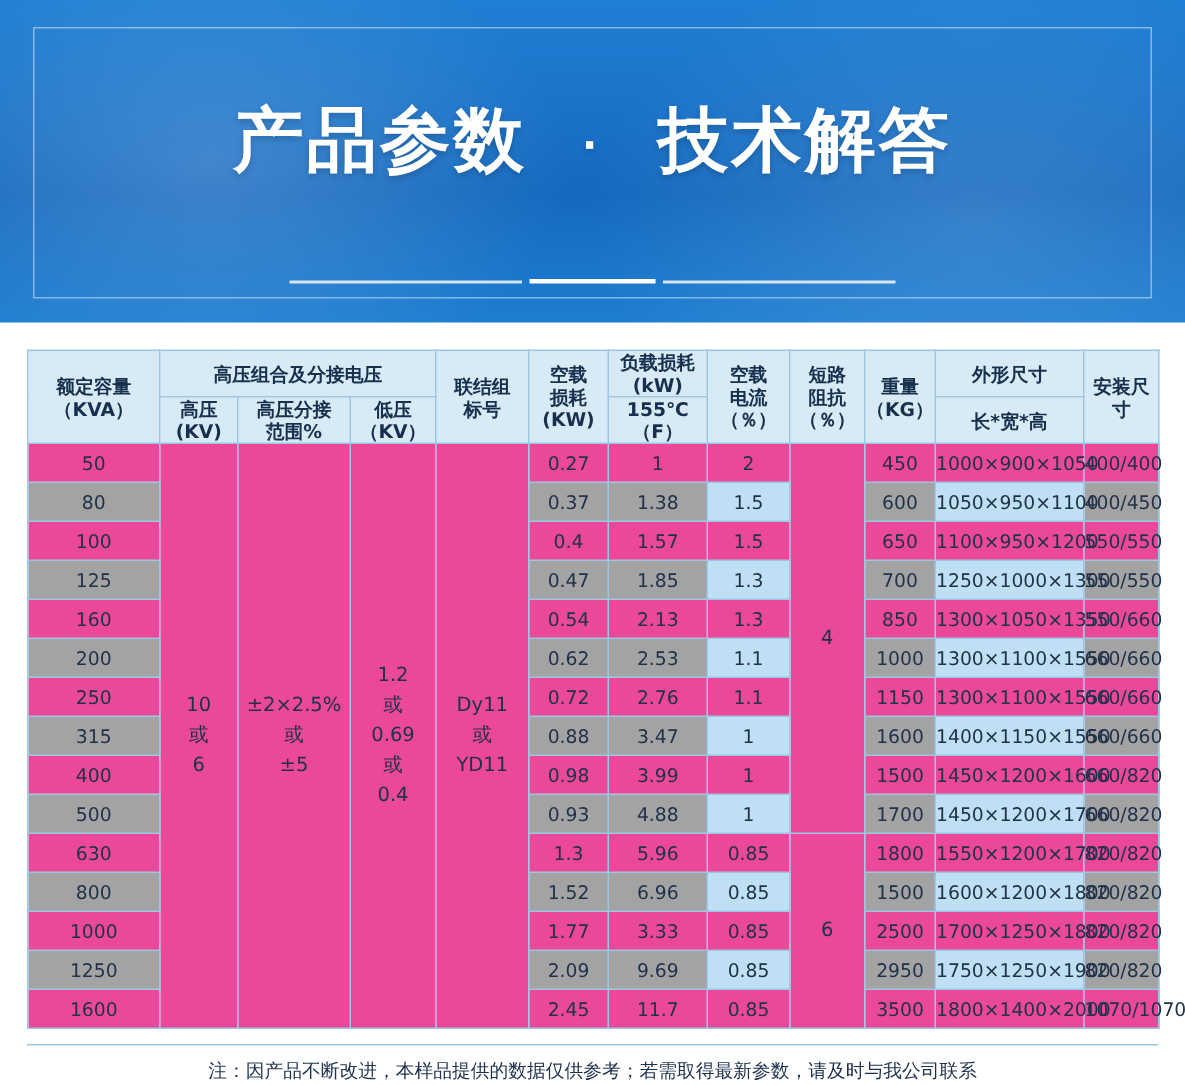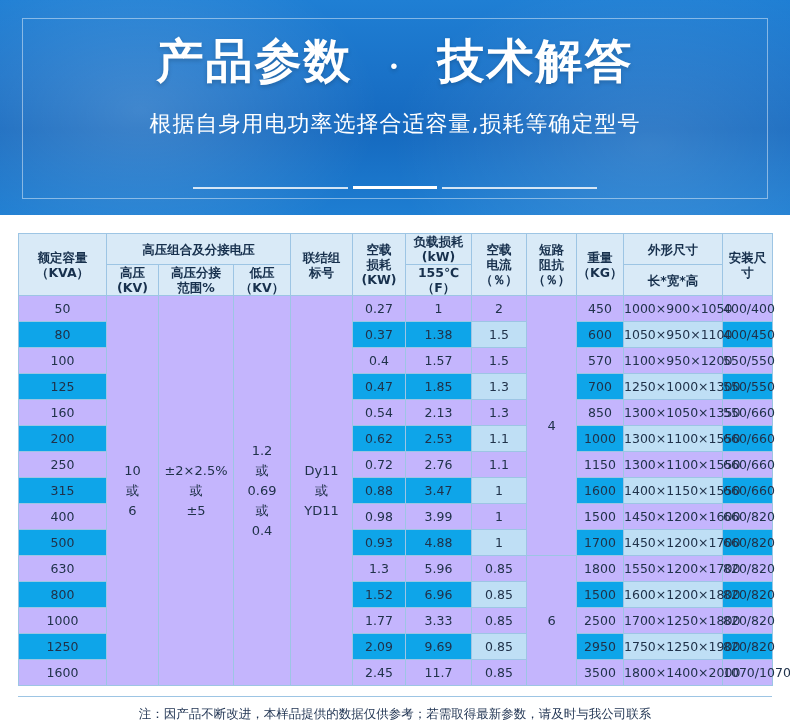--- a/index.html
+++ b/index.html
@@ -25,25 +25,25 @@
   .banner:after{
     content:"";position:absolute;right:-140px;bottom:-120px;width:560px;height:380px;
     background:radial-gradient(ellipse at center,rgba(255,255,255,.14) 0%,rgba(255,255,255,0) 65%);
   }
   .frame{
     position:absolute;left:22px;top:18px;right:22px;bottom:16px;
     border:1px solid rgba(255,255,255,.45);
   }
   .banner-inner{position:relative;z-index:3;text-align:center;}
   .ban-title{
-    margin:0;padding-top:32px;
+    margin:0;padding-top:64px;
     font-size:47px;line-height:58px;font-weight:bold;color:#ffffff;
     letter-spacing:2px;
     text-shadow:0 2px 4px rgba(0,0,0,.18);
-    font-family:Liberation Serif, serif;
+    font-family:Liberation Sans, sans-serif;
   }
   .ban-title .dot{font-size:34px;vertical-align:middle;padding:0 22px;}
   .ban-sub{
     margin:14px 0 0 0;
     font-size:22px;color:#ffffff;letter-spacing:1px;font-weight:normal;
     font-family:"DejaVu Sans","Liberation Sans",sans-serif;
   }
   .rule{
     position:absolute;left:0;right:0;bottom:26px;height:3px;z-index:3;
     display:flex;justify-content:center;align-items:center;
@@ -65,22 +65,22 @@
     padding:0;
     height:25px;
   }
   thead th{
     background:#d9eaf7;
     font-weight:bold;
     font-size:12.5px;
     line-height:15px;
     color:#17304d;
   }
-  .r-white{background:#c4b5fd;}
-  .r-blue{background:#0ea5e9;}
+  .r-white{background:#ec4899;}
+  .r-blue{background:#a3a3a3;}
   td.hl{background:#bfdff5;}
   .big-cell{font-size:13px;line-height:20px;}
   .foot{
     margin:10px 18px 0 18px;
     border-top:1px solid #9dc5e4;
     padding-top:9px;
     text-align:center;
     font-size:12.5px;
     color:#1d3150;
     font-family:"DejaVu Sans","Liberation Sans",sans-serif;
@@ -92,21 +92,20 @@
 <div class="page">
 
   <div class="banner">
     <div class="frame"></div>
     <div class="banner-inner">
       <h1 class="ban-title">
         <span>产品参数</span>
         <span class="dot">·</span>
         <span>技术解答</span>
       </h1>
-      <p class="ban-sub">根据自身用电功率选择合适容量,损耗等确定型号</p>
     </div>
     <div class="rule">
       <span class="l"></span>
       <span class="m"></span>
       <span class="r"></span>
     </div>
   </div>
 
   <div class="tbl-wrap">
     <table>
@@ -195,21 +194,21 @@
           <td>600</td>
           <td class="hl">1050×950×1100</td>
           <td>400/450</td>
         </tr>
 
         <tr class="r-white">
           <td>100</td>
           <td>0.4</td>
           <td>1.57</td>
           <td>1.5</td>
-          <td>570</td>
+          <td>650</td>
           <td>1100×950×1200</td>
           <td>550/550</td>
         </tr>
 
         <tr class="r-blue">
           <td>125</td>
           <td>0.47</td>
           <td>1.85</td>
           <td class="hl">1.3</td>
           <td>700</td>

